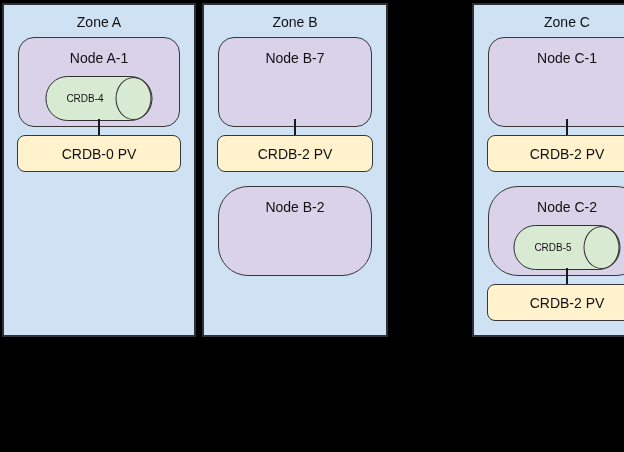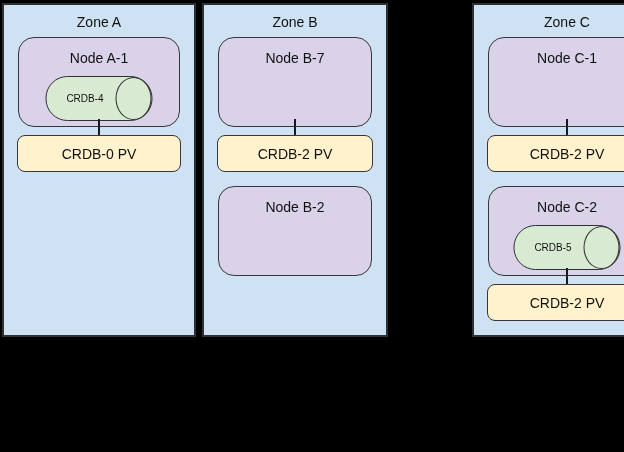--- a/index.html
+++ b/index.html
@@ -34,21 +34,21 @@
   .node {
     position: absolute;
     left: 14px; right: 14px;
     height: 90px;
     box-sizing: border-box;
     background: #d9d2e9;
     border: 1px solid #37373a;
     border-radius: 16px;
   }
   .node-r1 { top: 32px; }
-  .node-r2 { top: 181px; }
+  .node-r2 { top: 181px; border-radius: 30px; }
   .node-label {
     padding-top: 12px;
     text-align: center;
     font-size: 14px;
   }
   .cylinder {
     position: absolute;
     top: 38px;
     left: 50%;
     transform: translateX(-50%);

